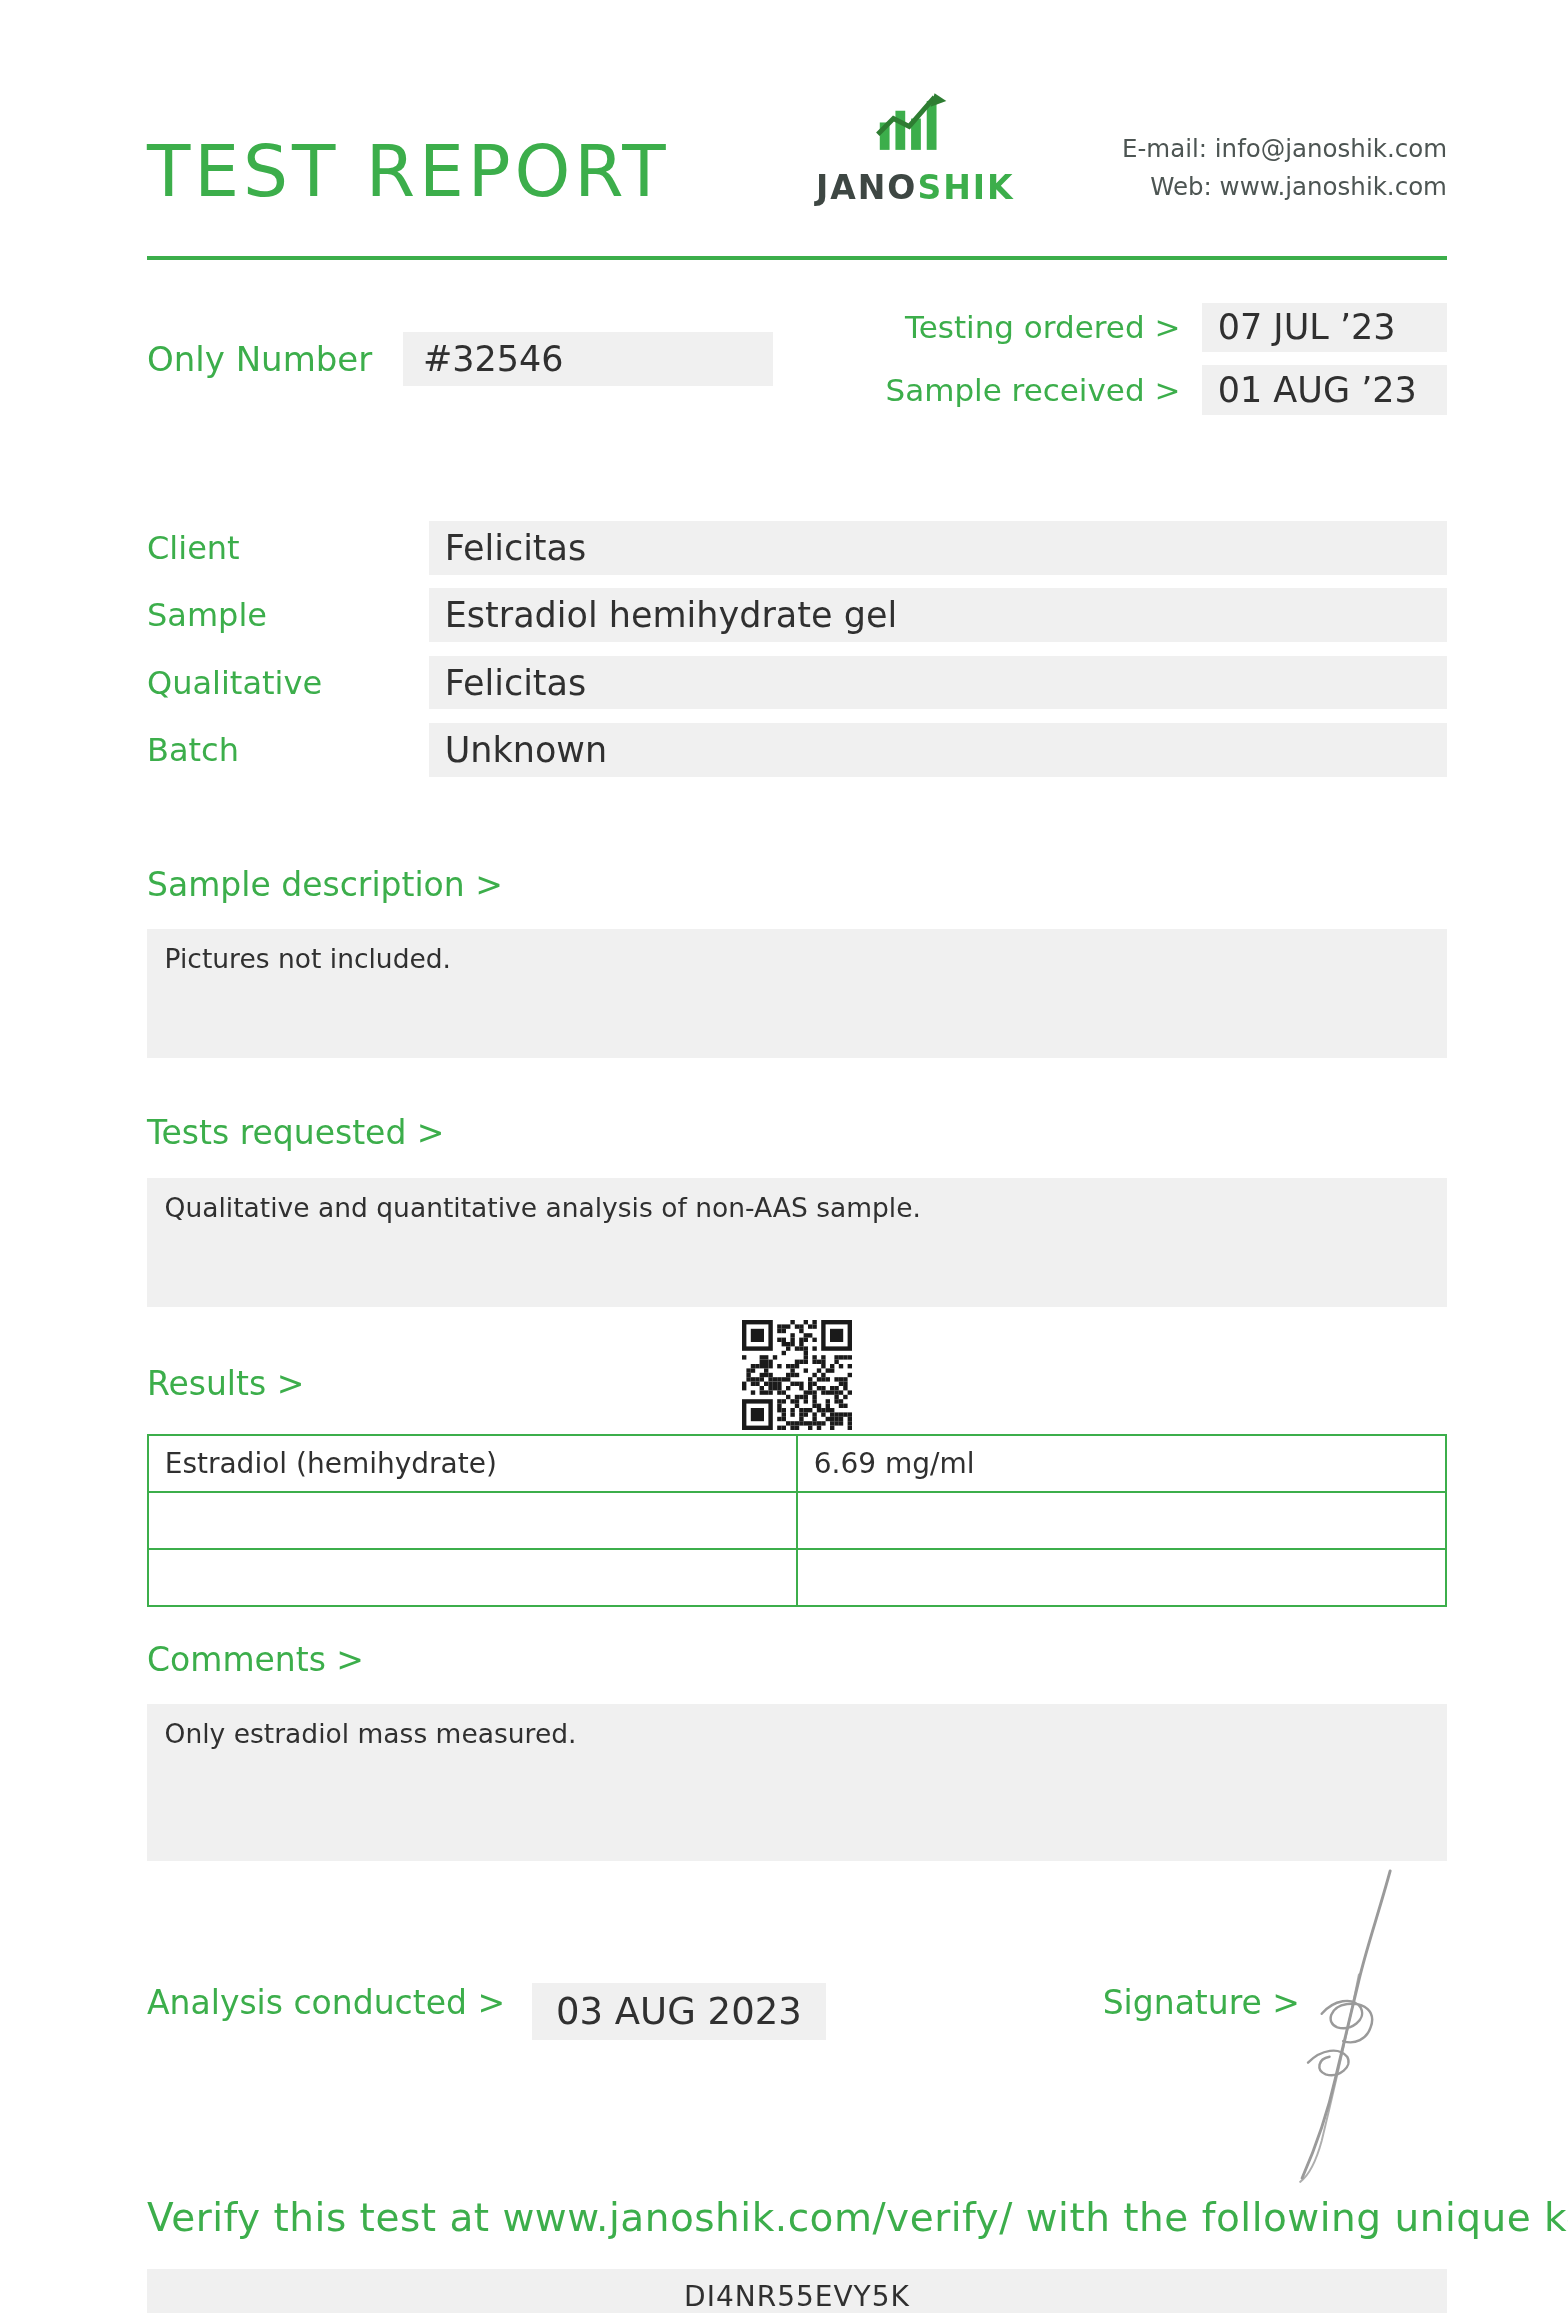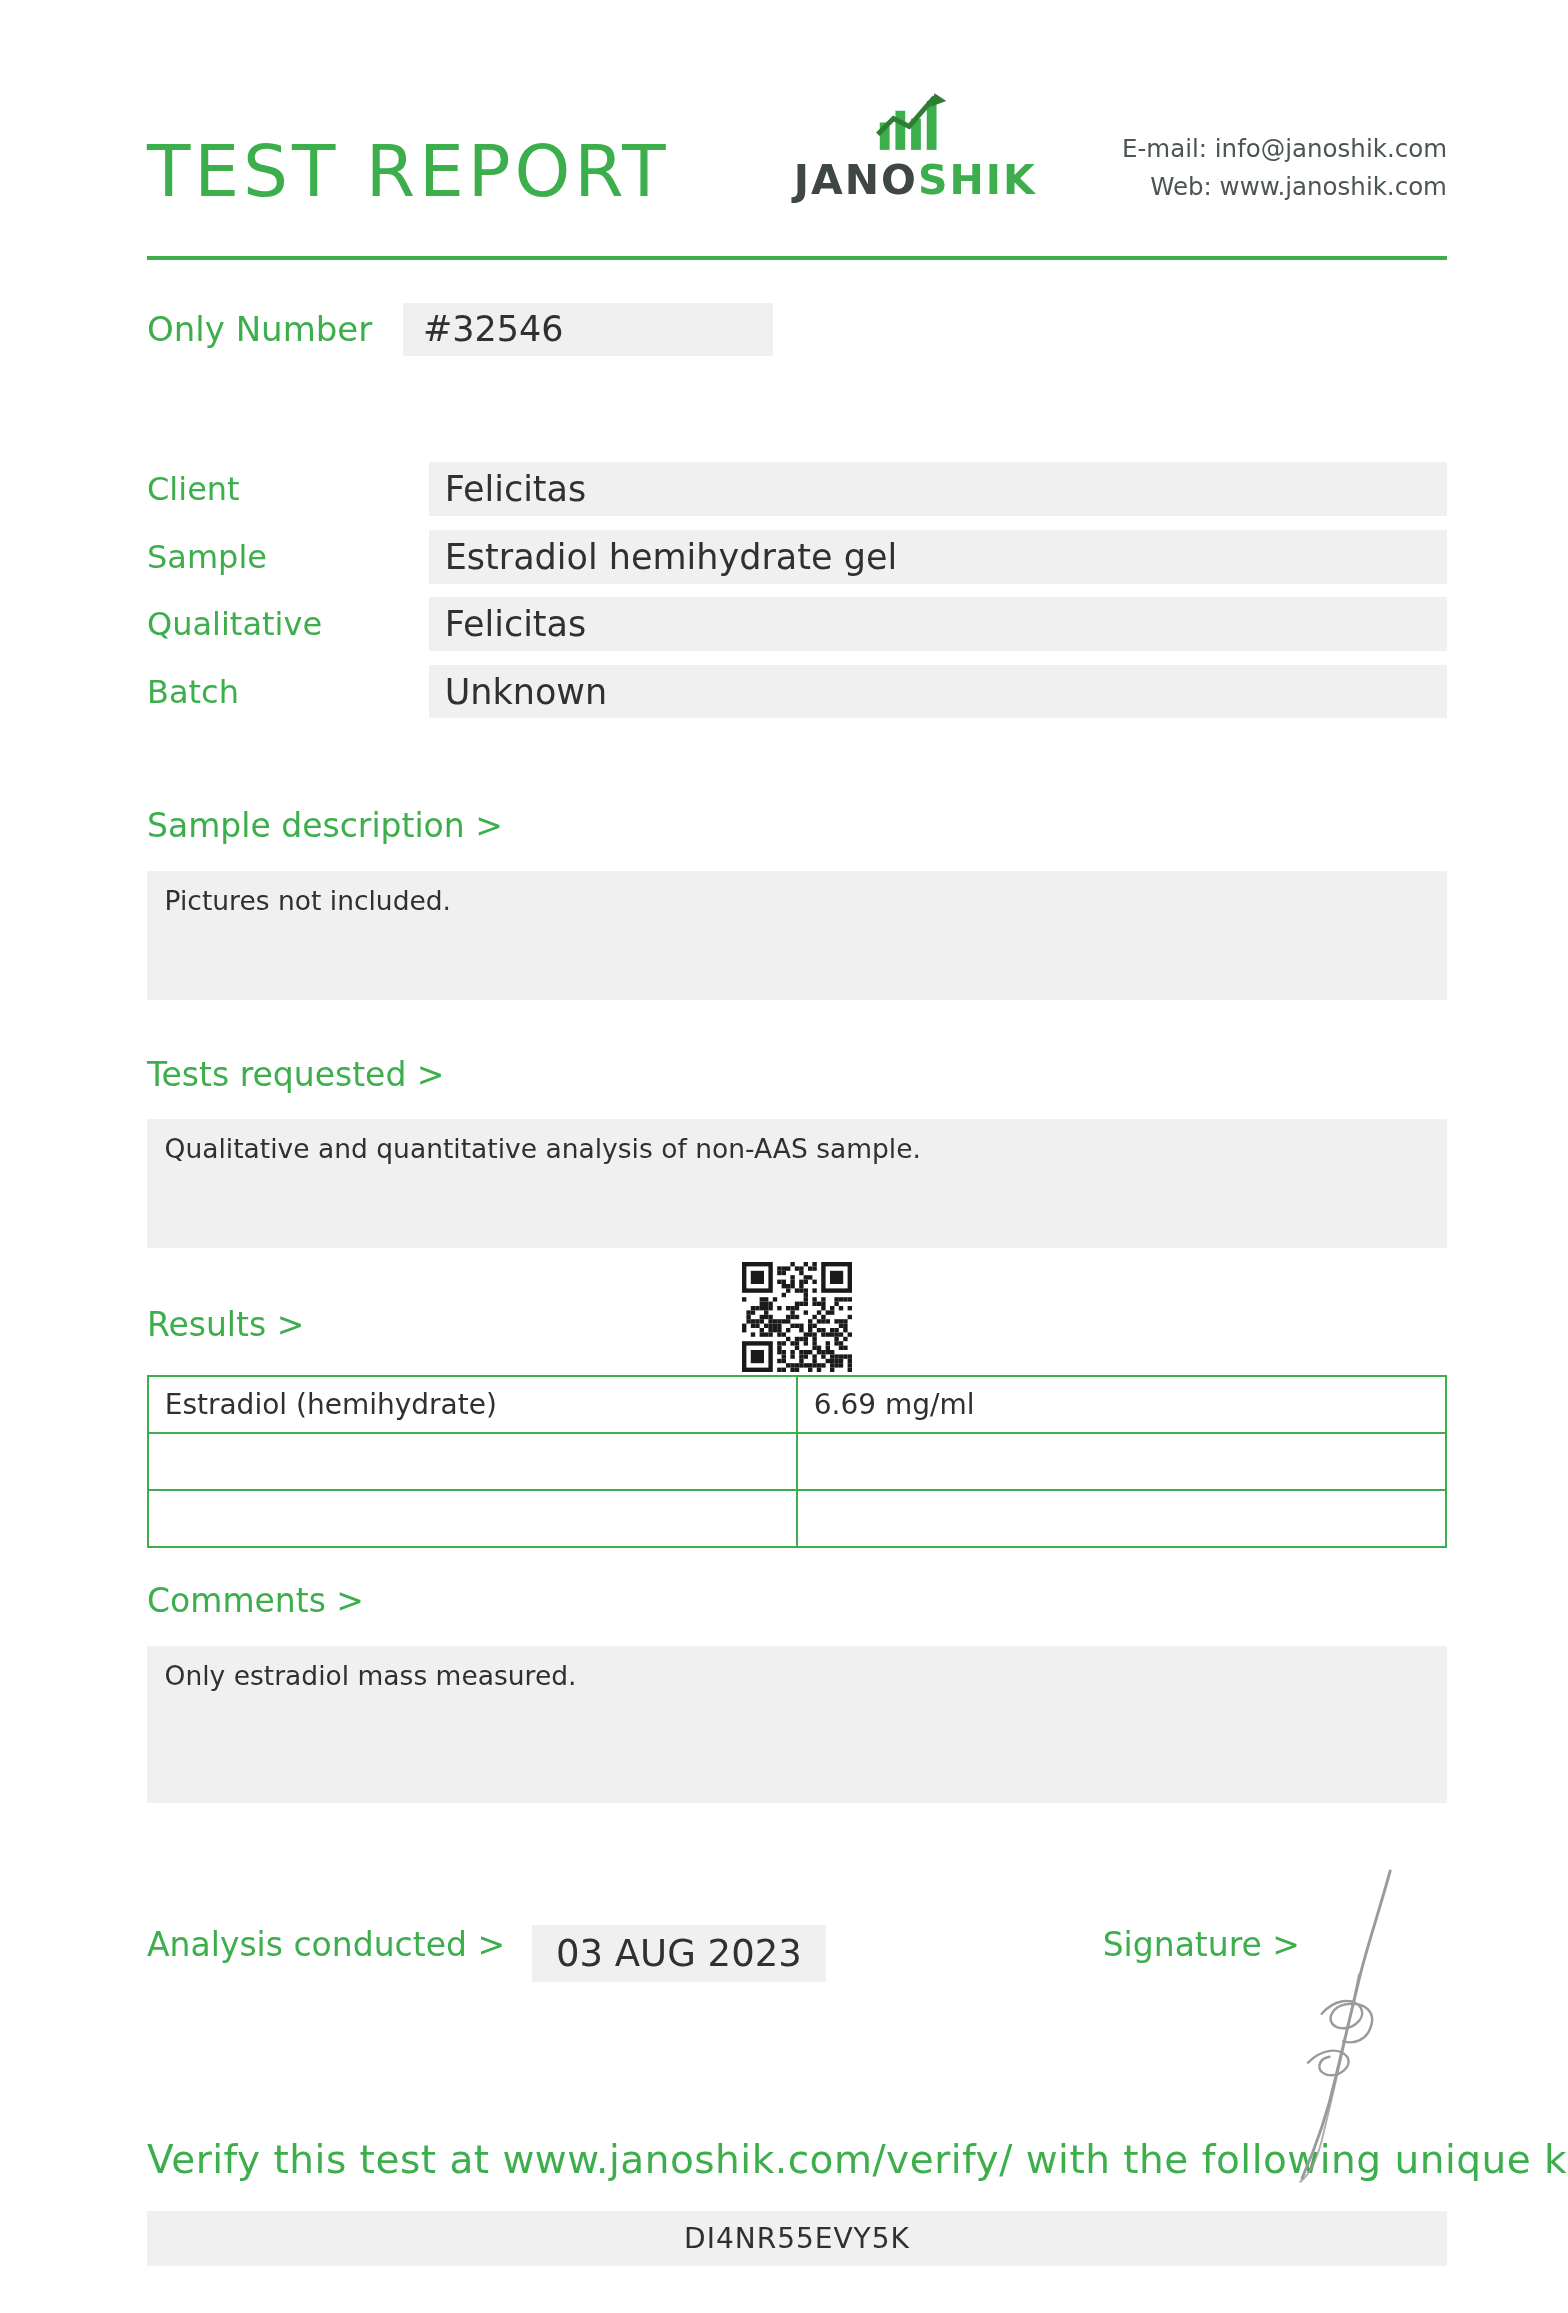--- a/index.html
+++ b/index.html
@@ -17,21 +17,21 @@
   }
   :root { --green:#3cae4b; --box:#f0f0f0; --dark:#303030; }
 
   
   .header { display:flex; justify-content:space-between; align-items:flex-start; min-height:137px; }
   .title {
     font-size:71px; font-weight:400; letter-spacing:3.9px;
     color:var(--green); margin-top:37px; white-space:nowrap;
   }
   .logo { display:flex; flex-direction:column; align-items:center; margin-top:0; margin-left:39px; }
-  .logo-text { font-size:41px; font-weight:bold; letter-spacing:2px; color:#3e4743; margin-top:2px; }
+  .logo-text { font-size:33px; font-weight:bold; letter-spacing:2px; color:#3e4743; margin-top:14px; }
   .logo-text .shik { color:var(--green); }
   .contact { text-align:right; font-size:24.5px; color:#4d5553; line-height:1.55; margin-top:37px; white-space:nowrap; }
 
   .rule { border-bottom:4.9px solid var(--green); margin-top:25.5px; }
 
   
   .meta { display:flex; justify-content:space-between; margin-top:43px; }
   .meta-left { display:flex; align-items:center; }
   .green-label { color:var(--green); }
   .task-label { font-size:34px; margin-right:31px; white-space:nowrap; }
@@ -110,20 +110,30 @@
       <div>Web: www.janoshik.com</div>
     </div>
   </div>
 
   <div class="rule"></div>
 
   <div class="meta">
     <div class="meta-left">
       <span class="green-label task-label">Only Number</span>
       <span class="task-value">#32546</span>
+    </div>
+    <div class="meta-right">
+      <div class="meta-row">
+        <span class="green-label">Testing ordered &gt;</span>
+        <span class="meta-val">07 JUL ’23</span>
+      </div>
+      <div class="meta-row">
+        <span class="green-label">Sample received &gt;</span>
+        <span class="meta-val">01 AUG ’23</span>
+      </div>
     </div>
   </div>
 
   <div class="info">
     <div class="info-row">
       <span class="info-label">Client</span>
       <span class="info-value">Felicitas</span>
     </div>
     <div class="info-row">
       <span class="info-label">Sample</span>

